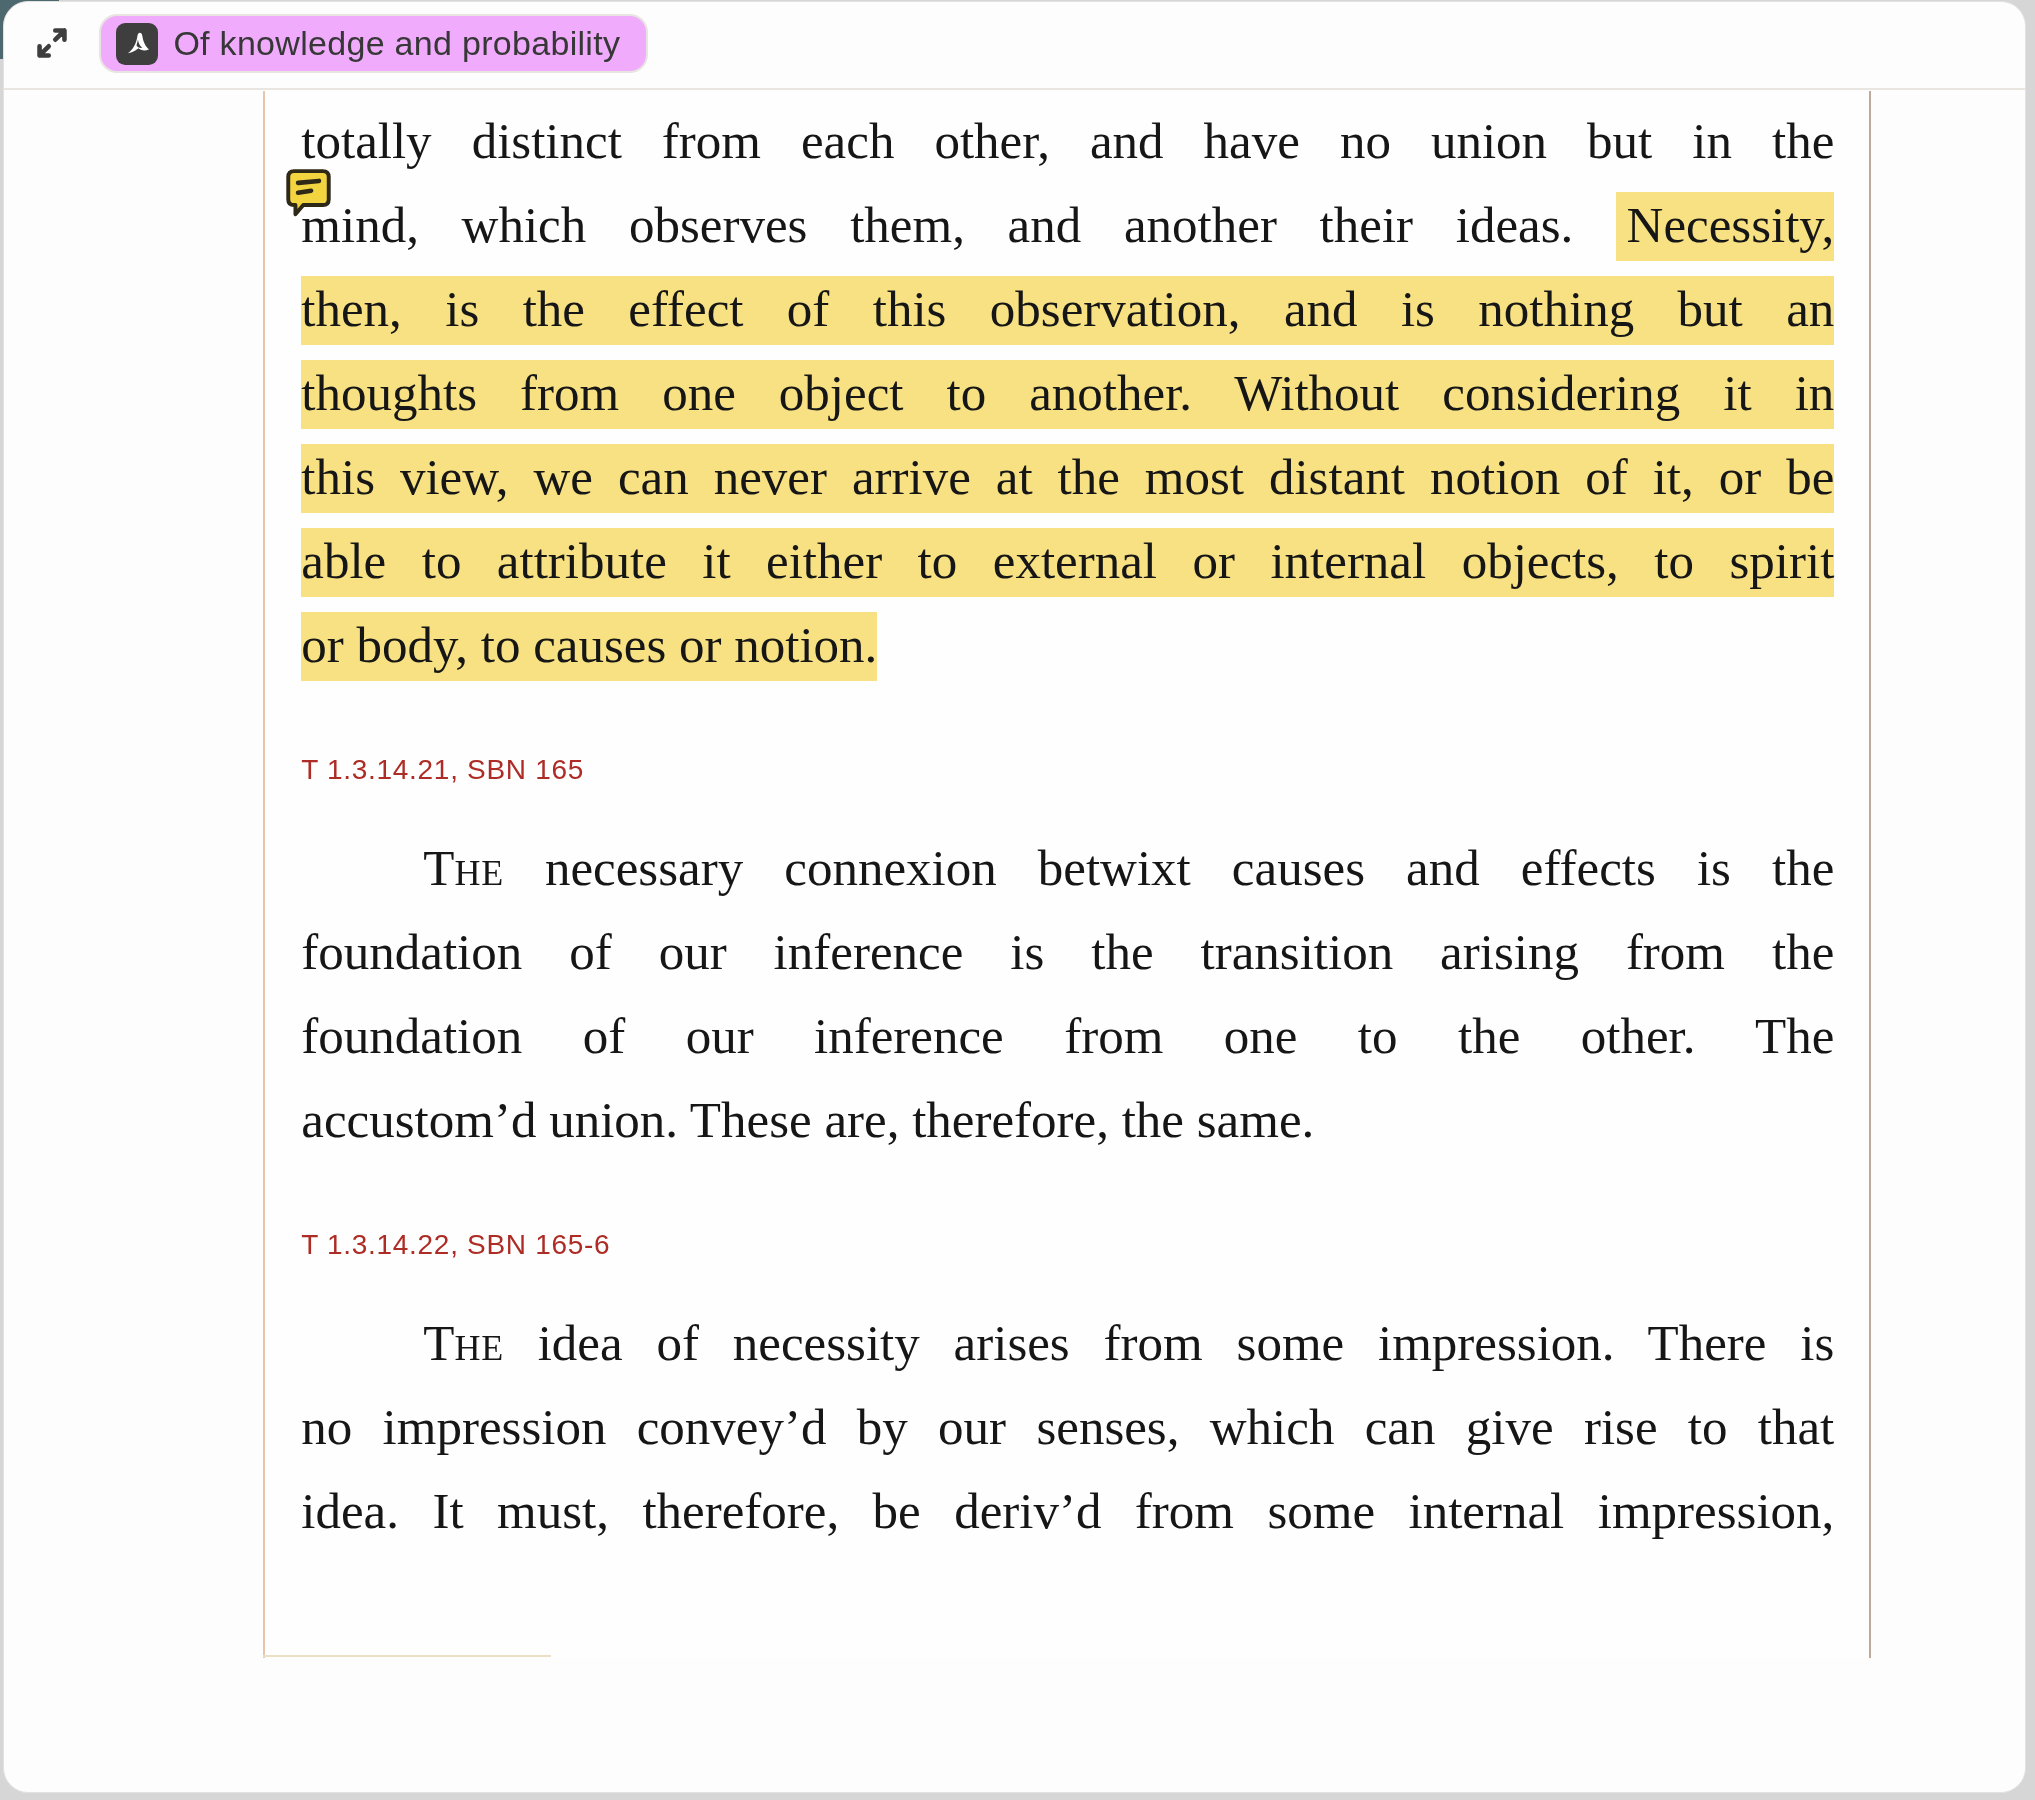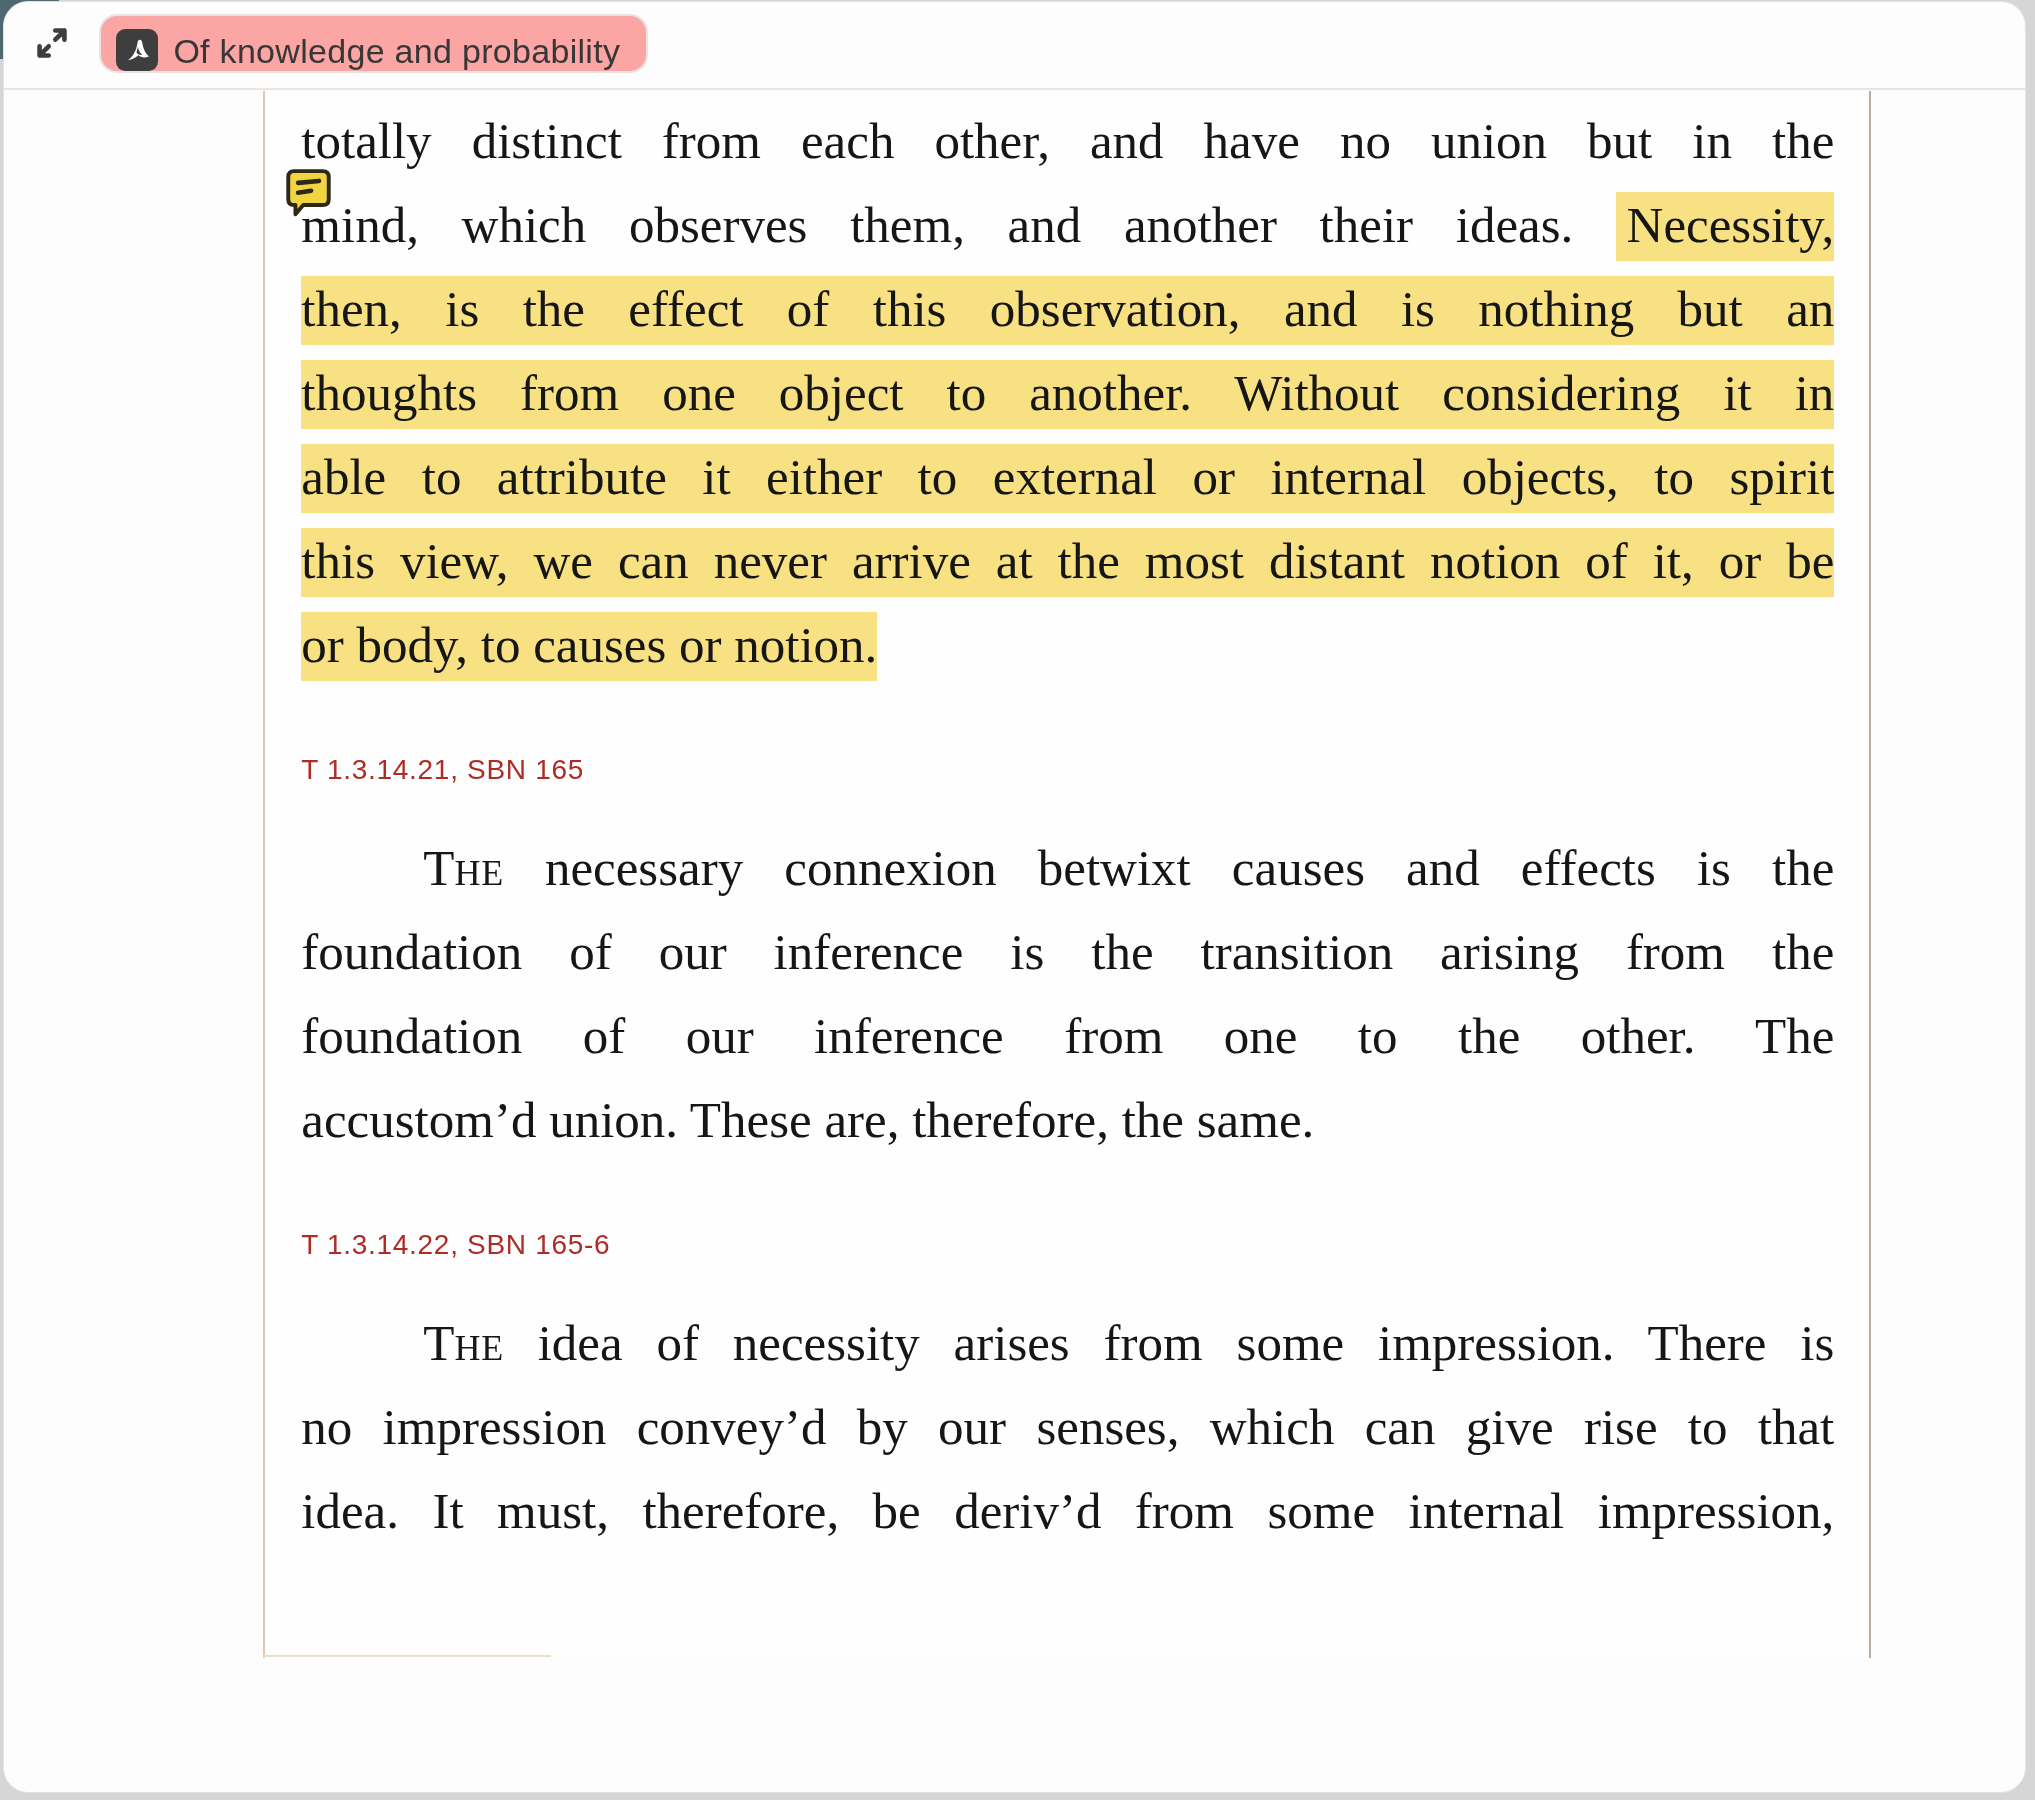--- a/index.html
+++ b/index.html
@@ -13,22 +13,22 @@
   
   .card{
     position:absolute;left:3.3px;top:1.3px;right:9.2px;bottom:8.5px;
     background:#fdfdfd;border:1.3px solid #e4e2e0;border-radius:25px;
   }
   .header-divider{position:absolute;left:0;right:0;top:86px;height:1.3px;background:#e9e6e2;}
   
   .expand-btn{position:absolute;left:26px;top:21px;width:43px;height:43px;display:flex;align-items:center;justify-content:center;background:transparent;border:none;cursor:pointer;}
   .file-chip{
     position:absolute;left:95px;top:11.8px;height:59px;
-    display:flex;align-items:flex-end;gap:15.7px;padding:0 26px 0 14.4px;
-    background:#fca5a5;border:2px solid #e7e4e1;border-radius:18.3px;box-sizing:border-box;cursor:pointer;
+    display:flex;align-items:center;gap:15.7px;padding:0 26px 0 14.4px;
+    background:#f0abfc;border:2px solid #e7e4e1;border-radius:18.3px;box-sizing:border-box;cursor:pointer;
   }
   .pdf-badge{width:42px;height:42px;border-radius:9.2px;background:var(--chipbg,#3e3e3e);display:flex;align-items:center;justify-content:center;flex:0 0 auto;}
   .file-chip-label{font-size:34px;color:#373737;letter-spacing:0.3px;white-space:nowrap;}
   
   .pdf-page{
     position:absolute;left:259px;top:89px;width:1608px;height:1567px;box-sizing:border-box;
     border-left:2px solid #e7c5ab;border-right:2px solid #bcab9c;background:#fefefe;
   }
   .page-bottom-edge{position:absolute;left:259px;top:1653px;width:288px;height:2px;background:#e9e0c6;}
   .comment-note{position:absolute;left:281px;top:165px;width:47px;height:50px;cursor:pointer;}
@@ -54,22 +54,22 @@
 <div class="card">
   <div class="header-divider"></div>
 
   <div class="pdf-page">
     <div class="doc">
         <div class="para">
           <div class="t-line just first"><span>totally distinct from each other, and have no union but in the</span></div>
           <div class="t-line just"><span>mind, which observes them, and another their ideas. </span><span class="hl pad-l">Necessity,</span></div>
           <div class="t-line just"><span class="hl">then, is the effect of this observation, and is nothing but an</span></div>
           <div class="t-line just"><span class="hl">thoughts from one object to another. Without considering it in</span></div>
+          <div class="t-line just"><span class="hl">this view, we can never arrive at the most distant notion of it, or be</span></div>
           <div class="t-line just"><span class="hl">able to attribute it either to external or internal objects, to spirit</span></div>
-          <div class="t-line just"><span class="hl">this view, we can never arrive at the most distant notion of it, or be</span></div>
           <div class="t-line"><span class="hl">or body, to causes or notion.</span></div>
         </div>
         <div class="citation">T 1.3.14.21, SBN 165</div>
         <div class="para indent">
           <div class="t-line just first"><span>T</span><span class="sc">he</span><span> necessary connexion betwixt causes and effects is the</span></div>
           <div class="t-line just"><span>foundation of our inference is the transition arising from the</span></div>
           <div class="t-line just"><span>foundation of our inference from one to the other. The</span></div>
           <div class="t-line"><span>accustom’d union. These are, therefore, the same.</span></div>
         </div>
         <div class="citation">T 1.3.14.22, SBN 165-6</div>

